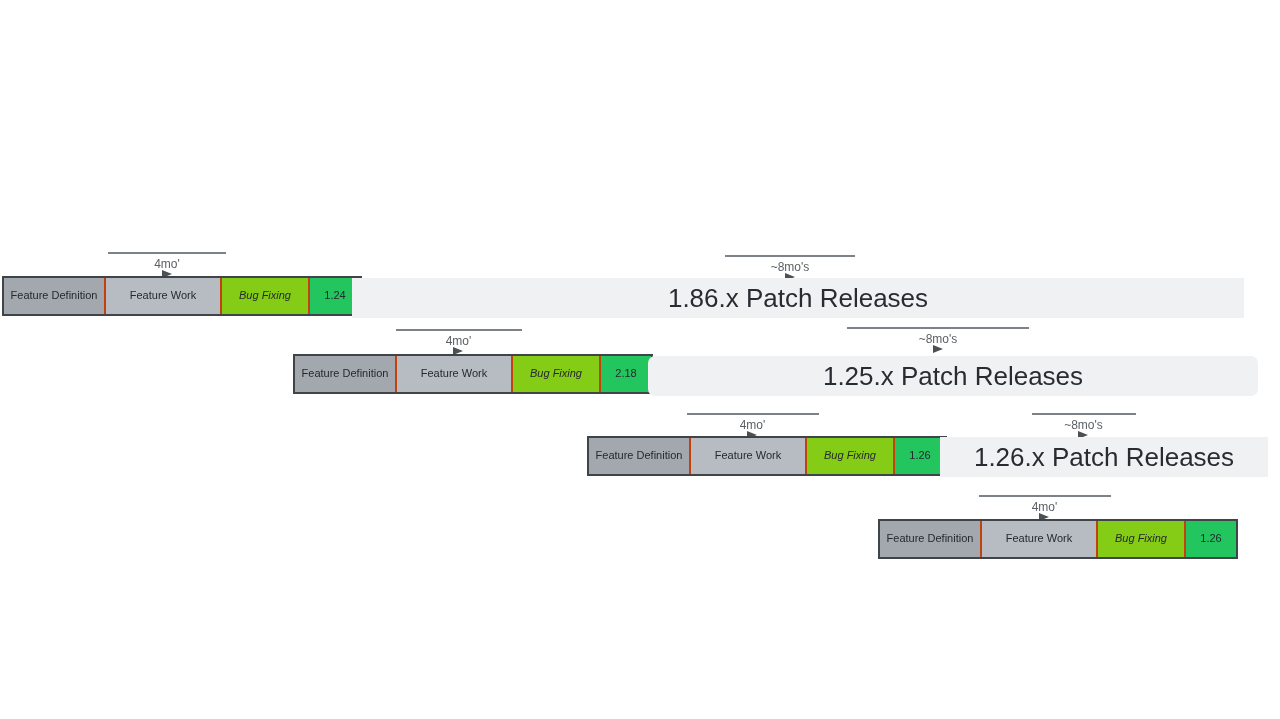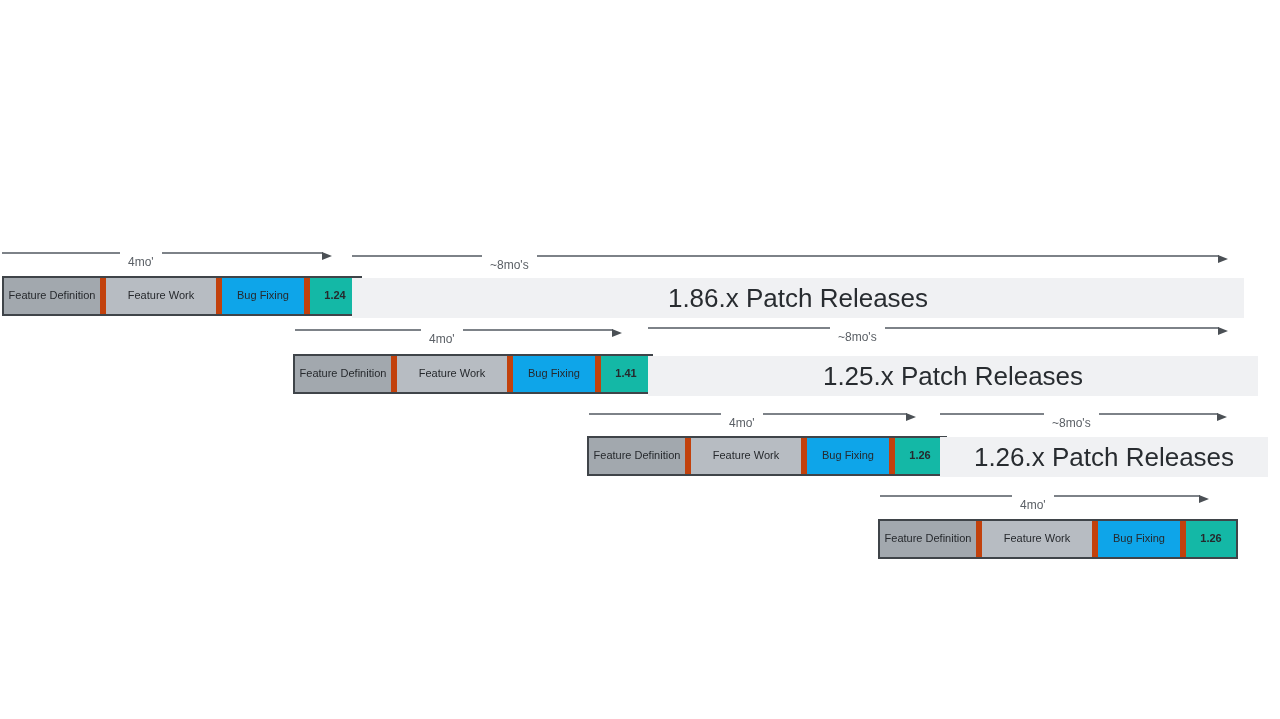--- a/index.html
+++ b/index.html
@@ -6,22 +6,23 @@
   .canvas{
     position:relative;
     width:1280px;height:719px;
     background:#ffffff;
     overflow:hidden;
     font-family:"Liberation Sans","DejaVu Sans",sans-serif;
   }
   
   .arrow{
     position:absolute;
-    display:flex;
+    display:flex;align-items:center;
     height:16px;
+    flex-direction:column;
   }
   .arrow .seg{height:0;border-top:2px solid #7d8288;}
   .arrow .seg.grow{flex:1;}
   .arrow .head{
     width:0;height:0;
     border-left:10px solid #4b5055;
     border-top:4px solid transparent;
     border-bottom:4px solid transparent;
     margin-left:-1px;
   }
@@ -36,27 +37,27 @@
     position:absolute;
     display:flex;
     height:40px;
     border:2px solid #3f4449;
     box-sizing:border-box;
   }
   .cell{
     display:flex;align-items:center;justify-content:center;
     text-align:center;
     font-size:11px;line-height:1.25;color:#26292d;
-    border-right:6px solid #c2410c;
+    border-right:2px solid #c2410c;
     box-sizing:border-box;
   }
   .cell.fd{background:#a2a8ae;width:102px;}
   .cell.fw{background:#b7bcc2;width:116px;}
-  .cell.bf{background:#0ea5e9;width:88px;}
-  .cell.ver{background:#14b8a6;width:50px;border-right:none;font-weight:bold;}
+  .cell.bf{background:#84cc16;width:88px;font-style:italic;}
+  .cell.ver{background:#22c55e;width:50px;border-right:none;}
   
   .patchbar{
     position:absolute;
     height:40px;
     background:#f0f1f3;
     display:flex;align-items:center;justify-content:center;
   }
   .patchbar .bigtxt{
     font-size:26px;color:#282c30;
     white-space:nowrap;
@@ -101,23 +102,23 @@
     <div class="arrow" style="left:648px;top:327px;width:580px;">
       <div class="seg" style="width:182px;"></div>
       <span class="lbl">~8mo's</span>
       <div class="seg grow"></div>
       <div class="head"></div>
     </div>
     <div class="block" style="left:293px;top:354px;">
       <div class="cell fd">Feature Definition</div>
       <div class="cell fw">Feature Work</div>
       <div class="cell bf">Bug Fixing</div>
-      <div class="cell ver">1.41</div>
+      <div class="cell ver">2.18</div>
     </div>
-    <div class="patchbar" style="left:648px;top:356px;width:610px;">
+    <div class="patchbar" style="left:648px;top:356px;width:610px;border-radius:7px;">
       <span class="bigtxt">1.25.x Patch Releases</span>
     </div>
   </div>
 
   <div>
     <div class="arrow" style="left:589px;top:413px;width:327px;">
       <div class="seg" style="width:132px;"></div>
       <span class="lbl">4mo'</span>
       <div class="seg grow"></div>
       <div class="head"></div>

